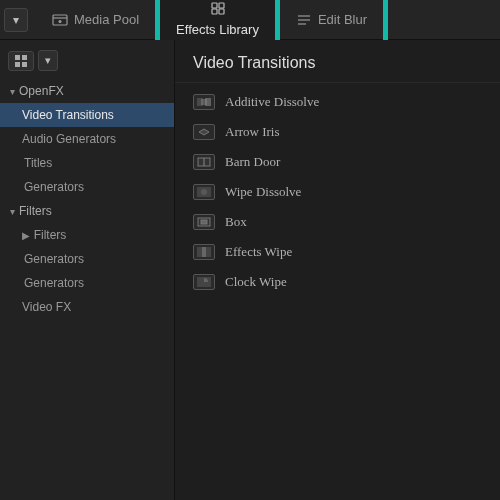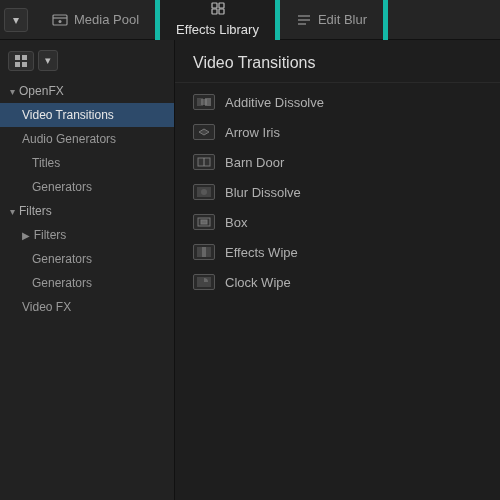--- a/index.html
+++ b/index.html
@@ -125,21 +125,21 @@
       font-size: 12px;
       cursor: pointer;
     }
 
     .sidebar-item.active {
       background: #2d4a6a;
       color: #e8e8e8;
     }
 
     .sub-item {
-      padding-left: 32px;
+      padding-left: 24px;
     }
 
     .filters-item {
       display: flex;
       align-items: center;
       gap: 4px;
       padding: 5px 10px 5px 22px;
       color: #999;
       font-size: 12px;
       cursor: pointer;
@@ -160,20 +160,21 @@
     .panel-title {
       padding: 14px 18px 10px 18px;
       font-size: 16px;
       color: #ddd;
       font-weight: 500;
       border-bottom: 1px solid #2a2a2a;
     }
 
     .effects-list {
       padding: 4px 0;
+      font-family: Liberation Serif, serif;
     }
 
     .effect-item {
       display: flex;
       align-items: center;
       gap: 10px;
       padding: 7px 18px;
       cursor: pointer;
       color: #b0b0b0;
       font-size: 13px;
@@ -333,21 +334,21 @@
         <span>Barn Door</span>
       </div>
 
       <div class="effect-item">
         <div class="effect-icon">
           <svg viewBox="0 0 14 10" fill="none">
             <rect x="0" y="0" width="14" height="10" fill="#444"></rect>
             <circle cx="7" cy="5" r="3" fill="#666" opacity="0.6"></circle>
           </svg>
         </div>
-        <span>Blur Dissolve</span>
+        <span>Wipe Dissolve</span>
       </div>
 
       <div class="effect-item">
         <div class="effect-icon">
           <svg viewBox="0 0 14 10" fill="none" stroke="#777" stroke-width="1">
             <rect x="1" y="1" width="12" height="8" fill="#333"></rect>
             <rect x="4" y="3" width="6" height="4" fill="#666"></rect>
           </svg>
         </div>
         <span>Box</span>

